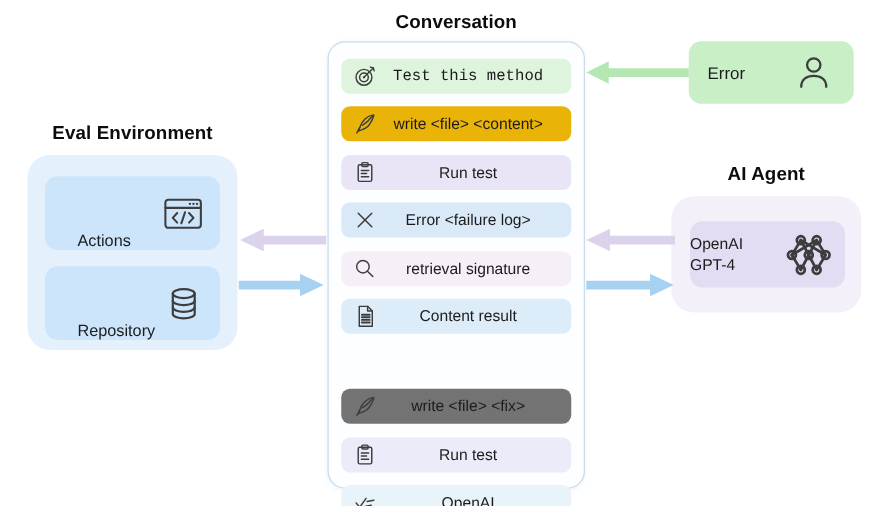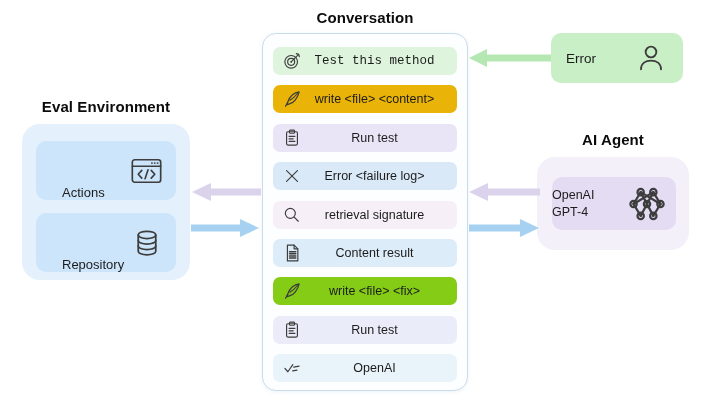--- a/index.html
+++ b/index.html
@@ -200,21 +200,21 @@
           <use href="#i-magnifier"></use>
         </svg>
       <span class="msg-lbl">retrieval signature</span>
     </div>
     <div class="msg" style="background: rgb(220, 236, 249);">
       <svg class="icon" width="20" height="20">
           <use href="#i-document"></use>
         </svg>
       <span class="msg-lbl">Content result</span>
     </div>
-    <div class="msg" style="background: #84cc16;">
+    <div class="msg" style="background: #737373; margin-top: 34px;">
       <svg class="icon" width="20" height="20">
           <use href="#i-quill"></use>
         </svg>
       <span class="msg-lbl">write &lt;file&gt; &lt;fix&gt;</span>
     </div>
     <div class="msg" style="background: rgb(235, 236, 249);">
       <svg class="icon" width="20" height="20">
           <use href="#i-clipboard"></use>
         </svg>
       <span class="msg-lbl">Run test</span>

